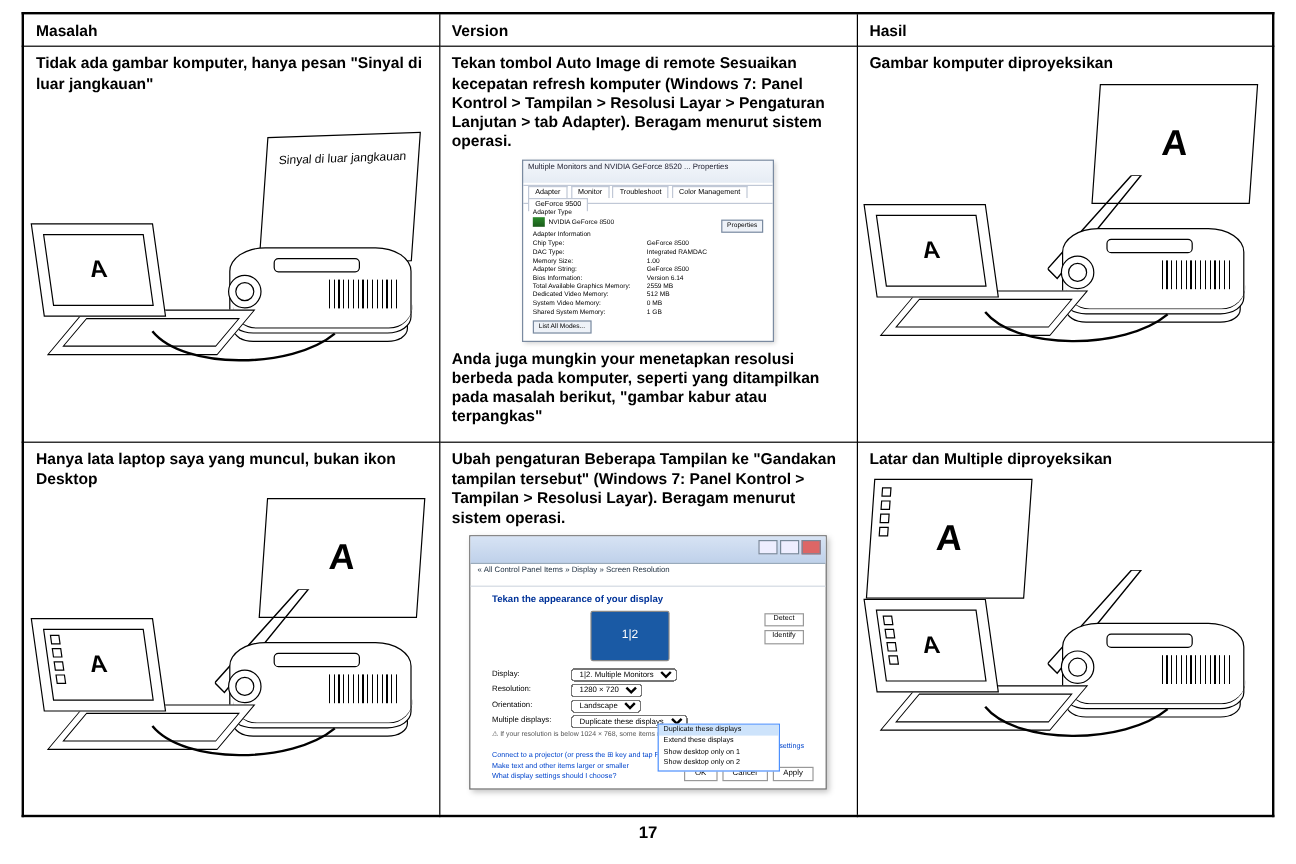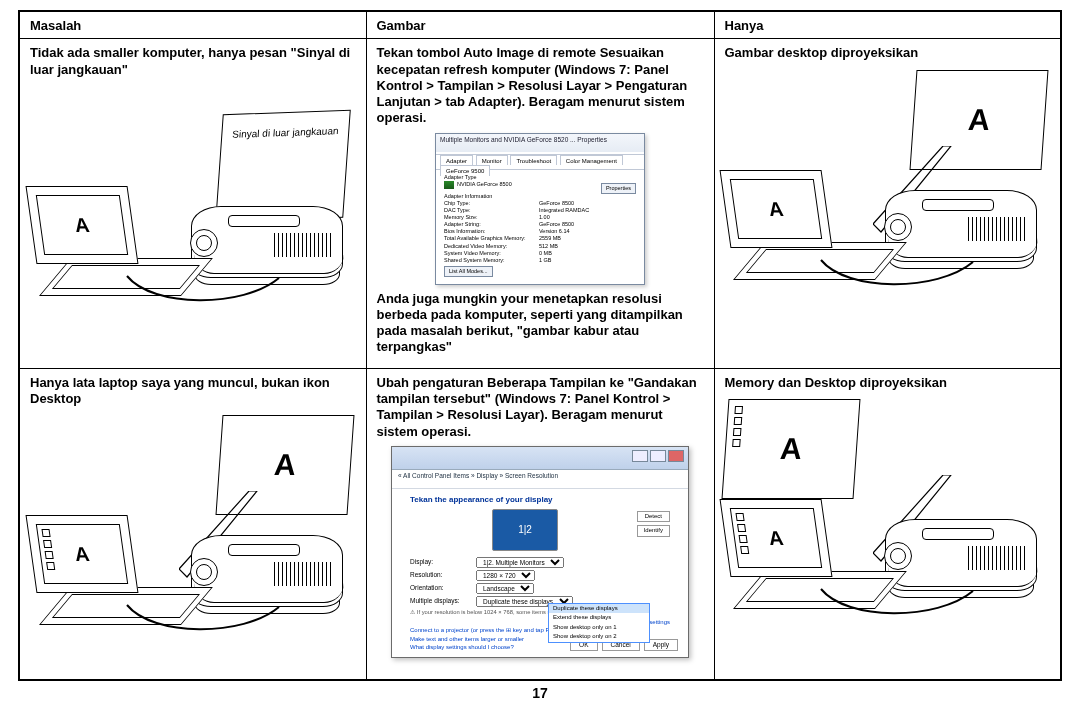--- a/index.html
+++ b/index.html
@@ -273,27 +273,27 @@
 
 <table class="outer">
   <colgroup>
       <col style="width:347px">
       <col style="width:348px">
       <col style="width:347px">
     </colgroup>
   <tbody>
       <tr>
     <th>Masalah</th>
-    <th>Gambar</th>
-    <th>Hanya</th>
+    <th>Version</th>
+    <th>Hasil</th>
   </tr>
 
   <tr>
     <td>
-      <div class="bold">Tidak ada smaller komputer, hanya pesan "Sinyal di luar jangkauan"</div>
+      <div class="bold">Tidak ada gambar komputer, hanya pesan "Sinyal di luar jangkauan"</div>
       <div class="cell-body" style="min-height:278px">
         <div class="diagram">
           <div class="bubble">
             <span>Sinyal di luar jangkauan</span>
           </div>
           <div class="projector">
             <div class="lens"></div>
                 <div class="grill"></div>
                 <div class="btn"></div>
           </div>
@@ -366,21 +366,21 @@
                 <div>1 GB</div>
               </div>
           <span class="btn">List All Modes...</span>
         </div>
       </div>
 
       <div class="bold" style="margin-top:6px">Anda juga mungkin your menetapkan resolusi berbeda pada komputer, seperti yang ditampilkan pada masalah berikut, "gambar kabur atau terpangkas"</div>
     </td>
 
     <td>
-      <div class="bold">Gambar desktop diproyeksikan</div>
+      <div class="bold">Gambar komputer diproyeksikan</div>
       <div class="cell-body" style="min-height:278px">
         <div class="diagram">
           <div class="screenbox big">
             <span>A</span>
           </div>
           <svg width="80" height="90" style="position:absolute;right:94px;top:76px">
             <path d="M70 0 L78 0 L8 86 L0 78 Z" fill="none" stroke="#000" stroke-width="1.2"></path>
           </svg>
           <div class="projector">
             <div class="lens"></div>
@@ -493,21 +493,21 @@
         </div>
         <div class="foot">
           <span>OK</span>
           <span>Cancel</span>
           <span>Apply</span>
         </div>
       </div>
     </td>
 
     <td>
-      <div class="bold">Memory dan Desktop diproyeksikan</div>
+      <div class="bold">Latar dan Multiple diproyeksikan</div>
       <div class="cell-body" style="min-height:260px">
         <div class="diagram">
           <div class="screenbox big" style="position:relative">
             <div class="desk-icons" style="left:6px;top:6px">
               <span></span>
                   <span></span>
                   <span></span>
                   <span></span>
             </div>
             <span>A</span>

